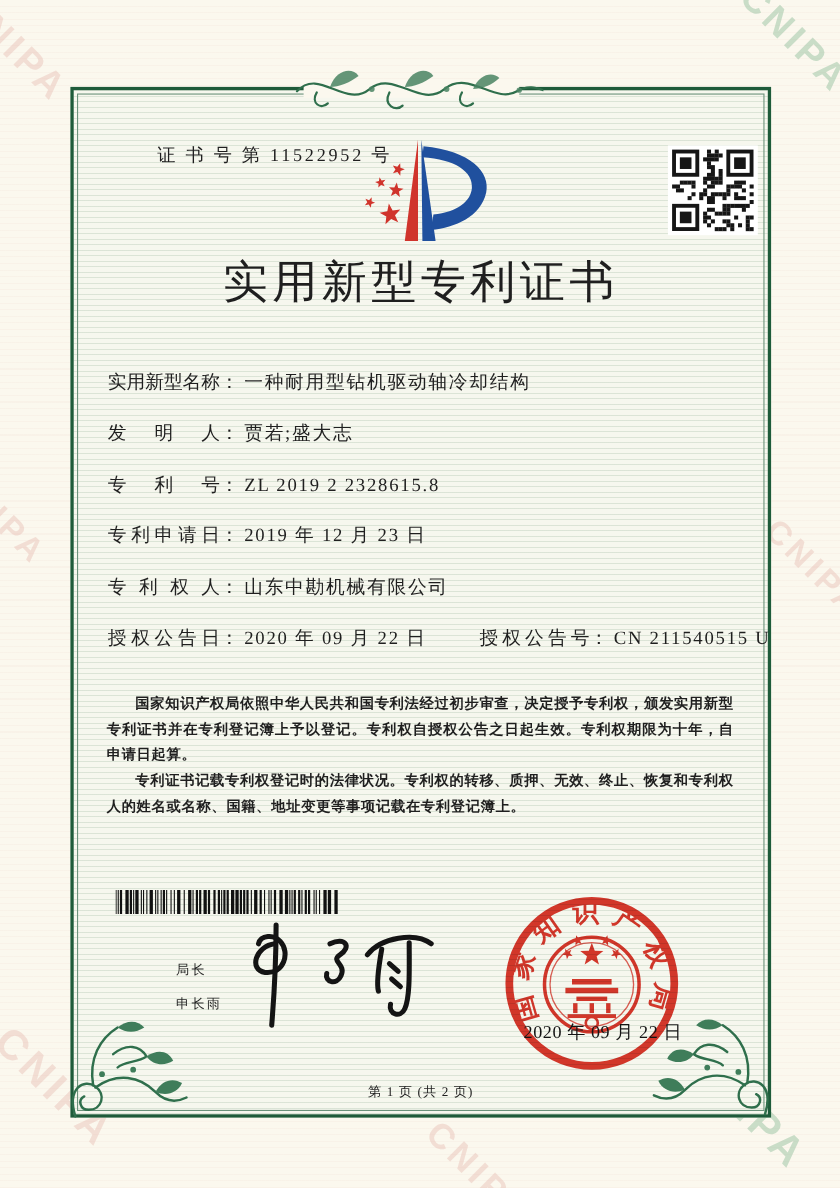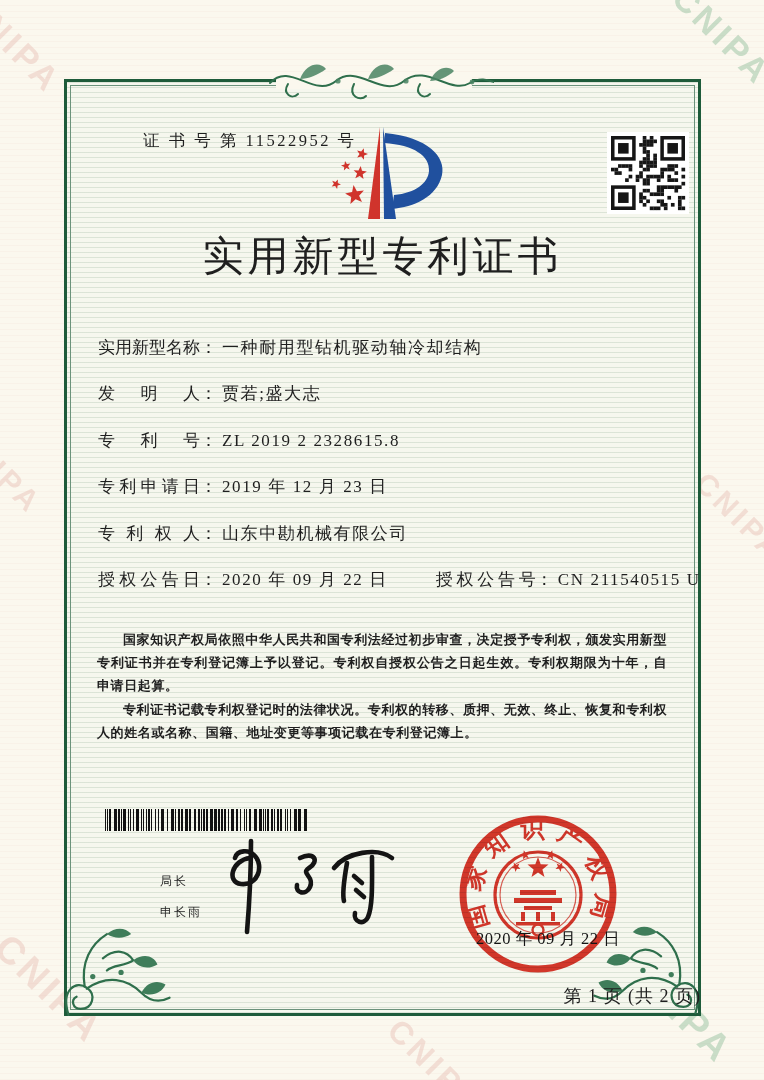--- a/index.html
+++ b/index.html
@@ -45,22 +45,22 @@
   .paras{position:absolute;left:97px;top:628px;width:570px;font-size:13px;
       line-height:23.2px;letter-spacing:0.6px;text-align:justify;font-weight:bold;}
   .paras p{margin:0;text-indent:2em;}
   
   .barcode{position:absolute;left:105px;top:809px;width:205px;height:22px;}
   .officer{position:absolute;left:112px;top:866px;font-size:12px;letter-spacing:2px;line-height:31px;margin-left:48px;}
   .signature{position:absolute;left:216px;top:836px;width:200px;height:104px;}
   .seal{position:absolute;left:450px;top:806px;width:176px;height:176px;opacity:0.93;
         mix-blend-mode:multiply;}
   .seal-date{position:absolute;left:476px;top:928px;font-size:16.5px;letter-spacing:0.5px;color:#141414;}
-  .page-info{position:absolute;left:64px;top:984px;width:637px;text-align:right;
-      font-size:18px;letter-spacing:1px;}
+  .page-info{position:absolute;left:64px;top:984px;width:637px;text-align:center;
+      font-size:12px;letter-spacing:1px;}
   .bottom-note{position:absolute;left:64px;top:1090px;width:637px;text-align:left;
       font-size:16px;letter-spacing:2px;}
 </style>
 </head>
 <body>
 
 <div class="page">
 
   <div id="wm-layer">
       <div class="wm" style="left: -18px; top: -14px; font-size: 34px; color: rgba(224, 167, 158, 0.32); transform: rotate(45deg);">CNIPA</div>

